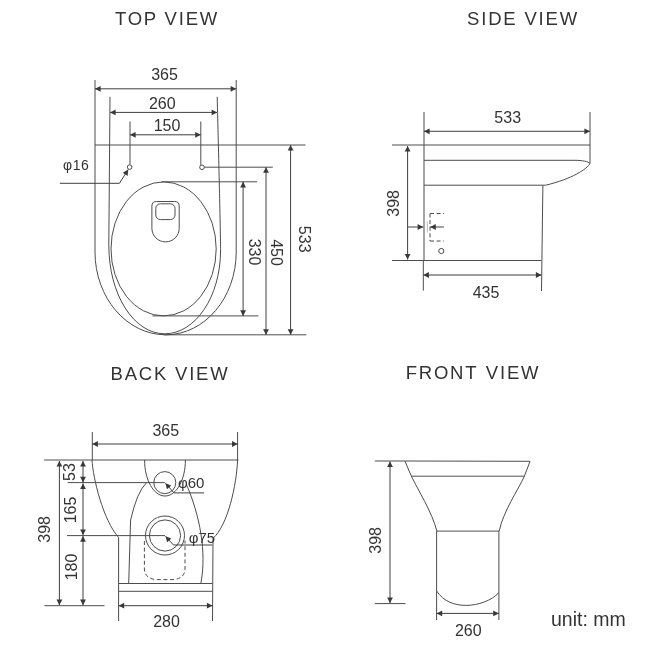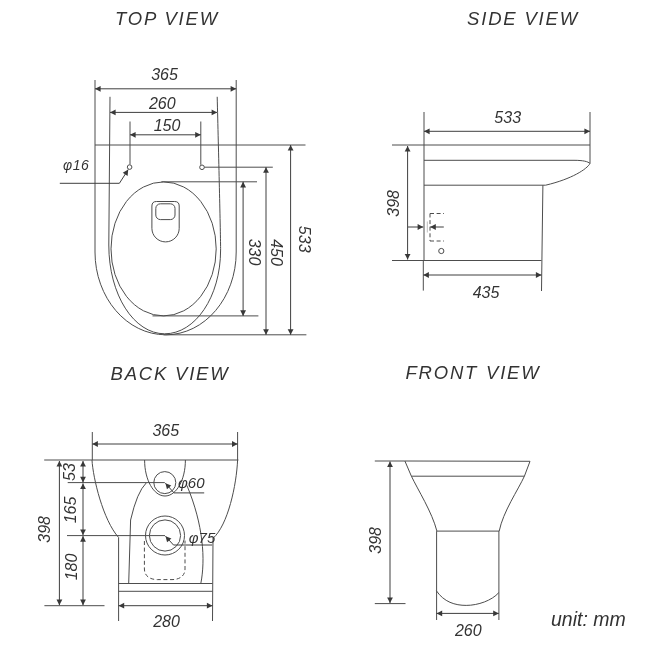--- a/index.html
+++ b/index.html
@@ -1,16 +1,16 @@
 <!DOCTYPE html>
 <html><head>
 <meta charset="utf-8">
 <style>
 html,body{margin:0;padding:0;background:#ffffff;}
-#wrap{width:650px;height:650px;position:relative;background:#ffffff;font-style:italic;}
+#wrap{width:650px;height:650px;position:relative;background:#ffffff;}
 text{font-family:"Liberation Sans",sans-serif;fill:#333333;}
 .t{font-size:18.5px;letter-spacing:1.8px;}
 .d{font-size:16px;}
 .s{font-size:14px;}
 .s2{font-size:15px;}
 .ln{stroke:#4d4d4d;stroke-width:1;fill:none;}
 .dim{stroke:#3f3f3f;stroke-width:1;fill:none;}
 </style>
 </head>
 <body>

